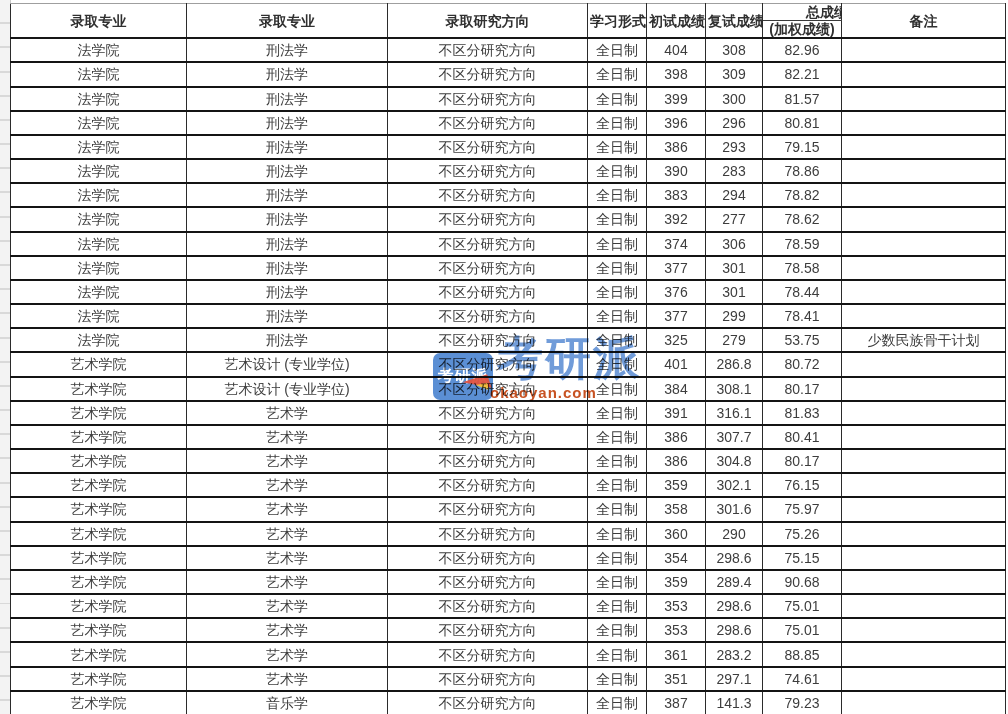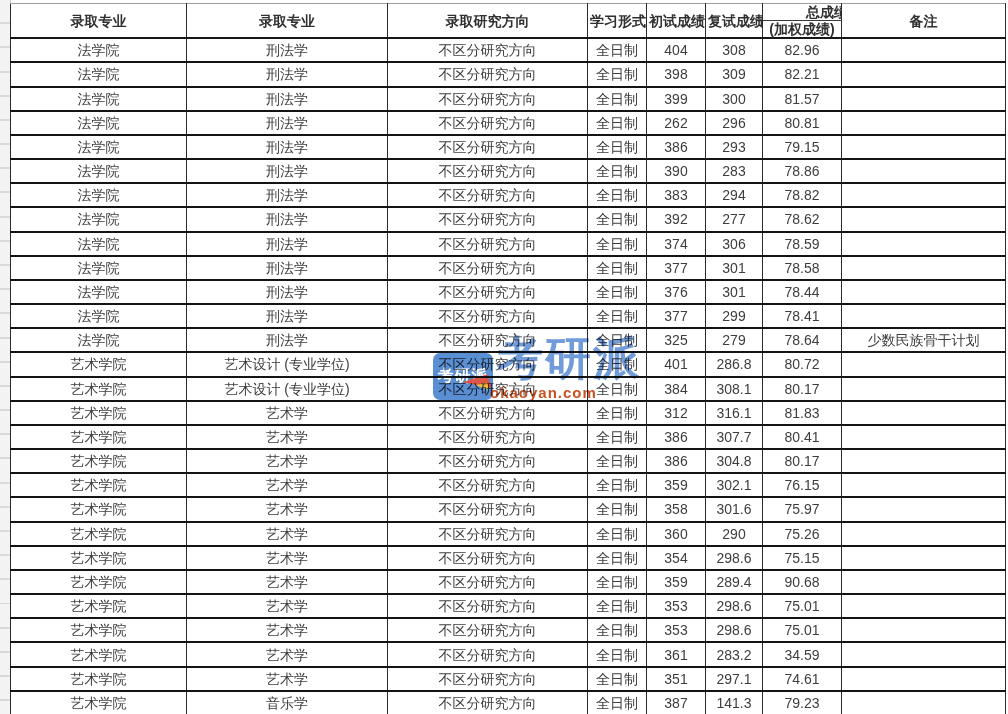--- a/index.html
+++ b/index.html
@@ -131,21 +131,21 @@
           <td>399</td>
           <td>300</td>
           <td>81.57</td>
           <td></td>
         </tr>
         <tr>
           <td>法学院</td>
           <td>刑法学</td>
           <td>不区分研究方向</td>
           <td>全日制</td>
-          <td>262</td>
+          <td>396</td>
           <td>296</td>
           <td>80.81</td>
           <td></td>
         </tr>
         <tr>
           <td>法学院</td>
           <td>刑法学</td>
           <td>不区分研究方向</td>
           <td>全日制</td>
           <td>386</td>
@@ -223,21 +223,21 @@
           <td>78.41</td>
           <td></td>
         </tr>
         <tr>
           <td>法学院</td>
           <td>刑法学</td>
           <td>不区分研究方向</td>
           <td>全日制</td>
           <td>325</td>
           <td>279</td>
-          <td>78.64</td>
+          <td>53.75</td>
           <td>少数民族骨干计划</td>
         </tr>
         <tr>
           <td>艺术学院</td>
           <td>艺术设计 (专业学位)</td>
           <td>不区分研究方向</td>
           <td>全日制</td>
           <td>401</td>
           <td>286.8</td>
           <td>80.72</td>
@@ -251,21 +251,21 @@
           <td>384</td>
           <td>308.1</td>
           <td>80.17</td>
           <td></td>
         </tr>
         <tr>
           <td>艺术学院</td>
           <td>艺术学</td>
           <td>不区分研究方向</td>
           <td>全日制</td>
-          <td>312</td>
+          <td>391</td>
           <td>316.1</td>
           <td>81.83</td>
           <td></td>
         </tr>
         <tr>
           <td>艺术学院</td>
           <td>艺术学</td>
           <td>不区分研究方向</td>
           <td>全日制</td>
           <td>386</td>
@@ -353,21 +353,21 @@
           <td>75.01</td>
           <td></td>
         </tr>
         <tr>
           <td>艺术学院</td>
           <td>艺术学</td>
           <td>不区分研究方向</td>
           <td>全日制</td>
           <td>361</td>
           <td>283.2</td>
-          <td>34.59</td>
+          <td>88.85</td>
           <td></td>
         </tr>
         <tr>
           <td>艺术学院</td>
           <td>艺术学</td>
           <td>不区分研究方向</td>
           <td>全日制</td>
           <td>351</td>
           <td>297.1</td>
           <td>74.61</td>

